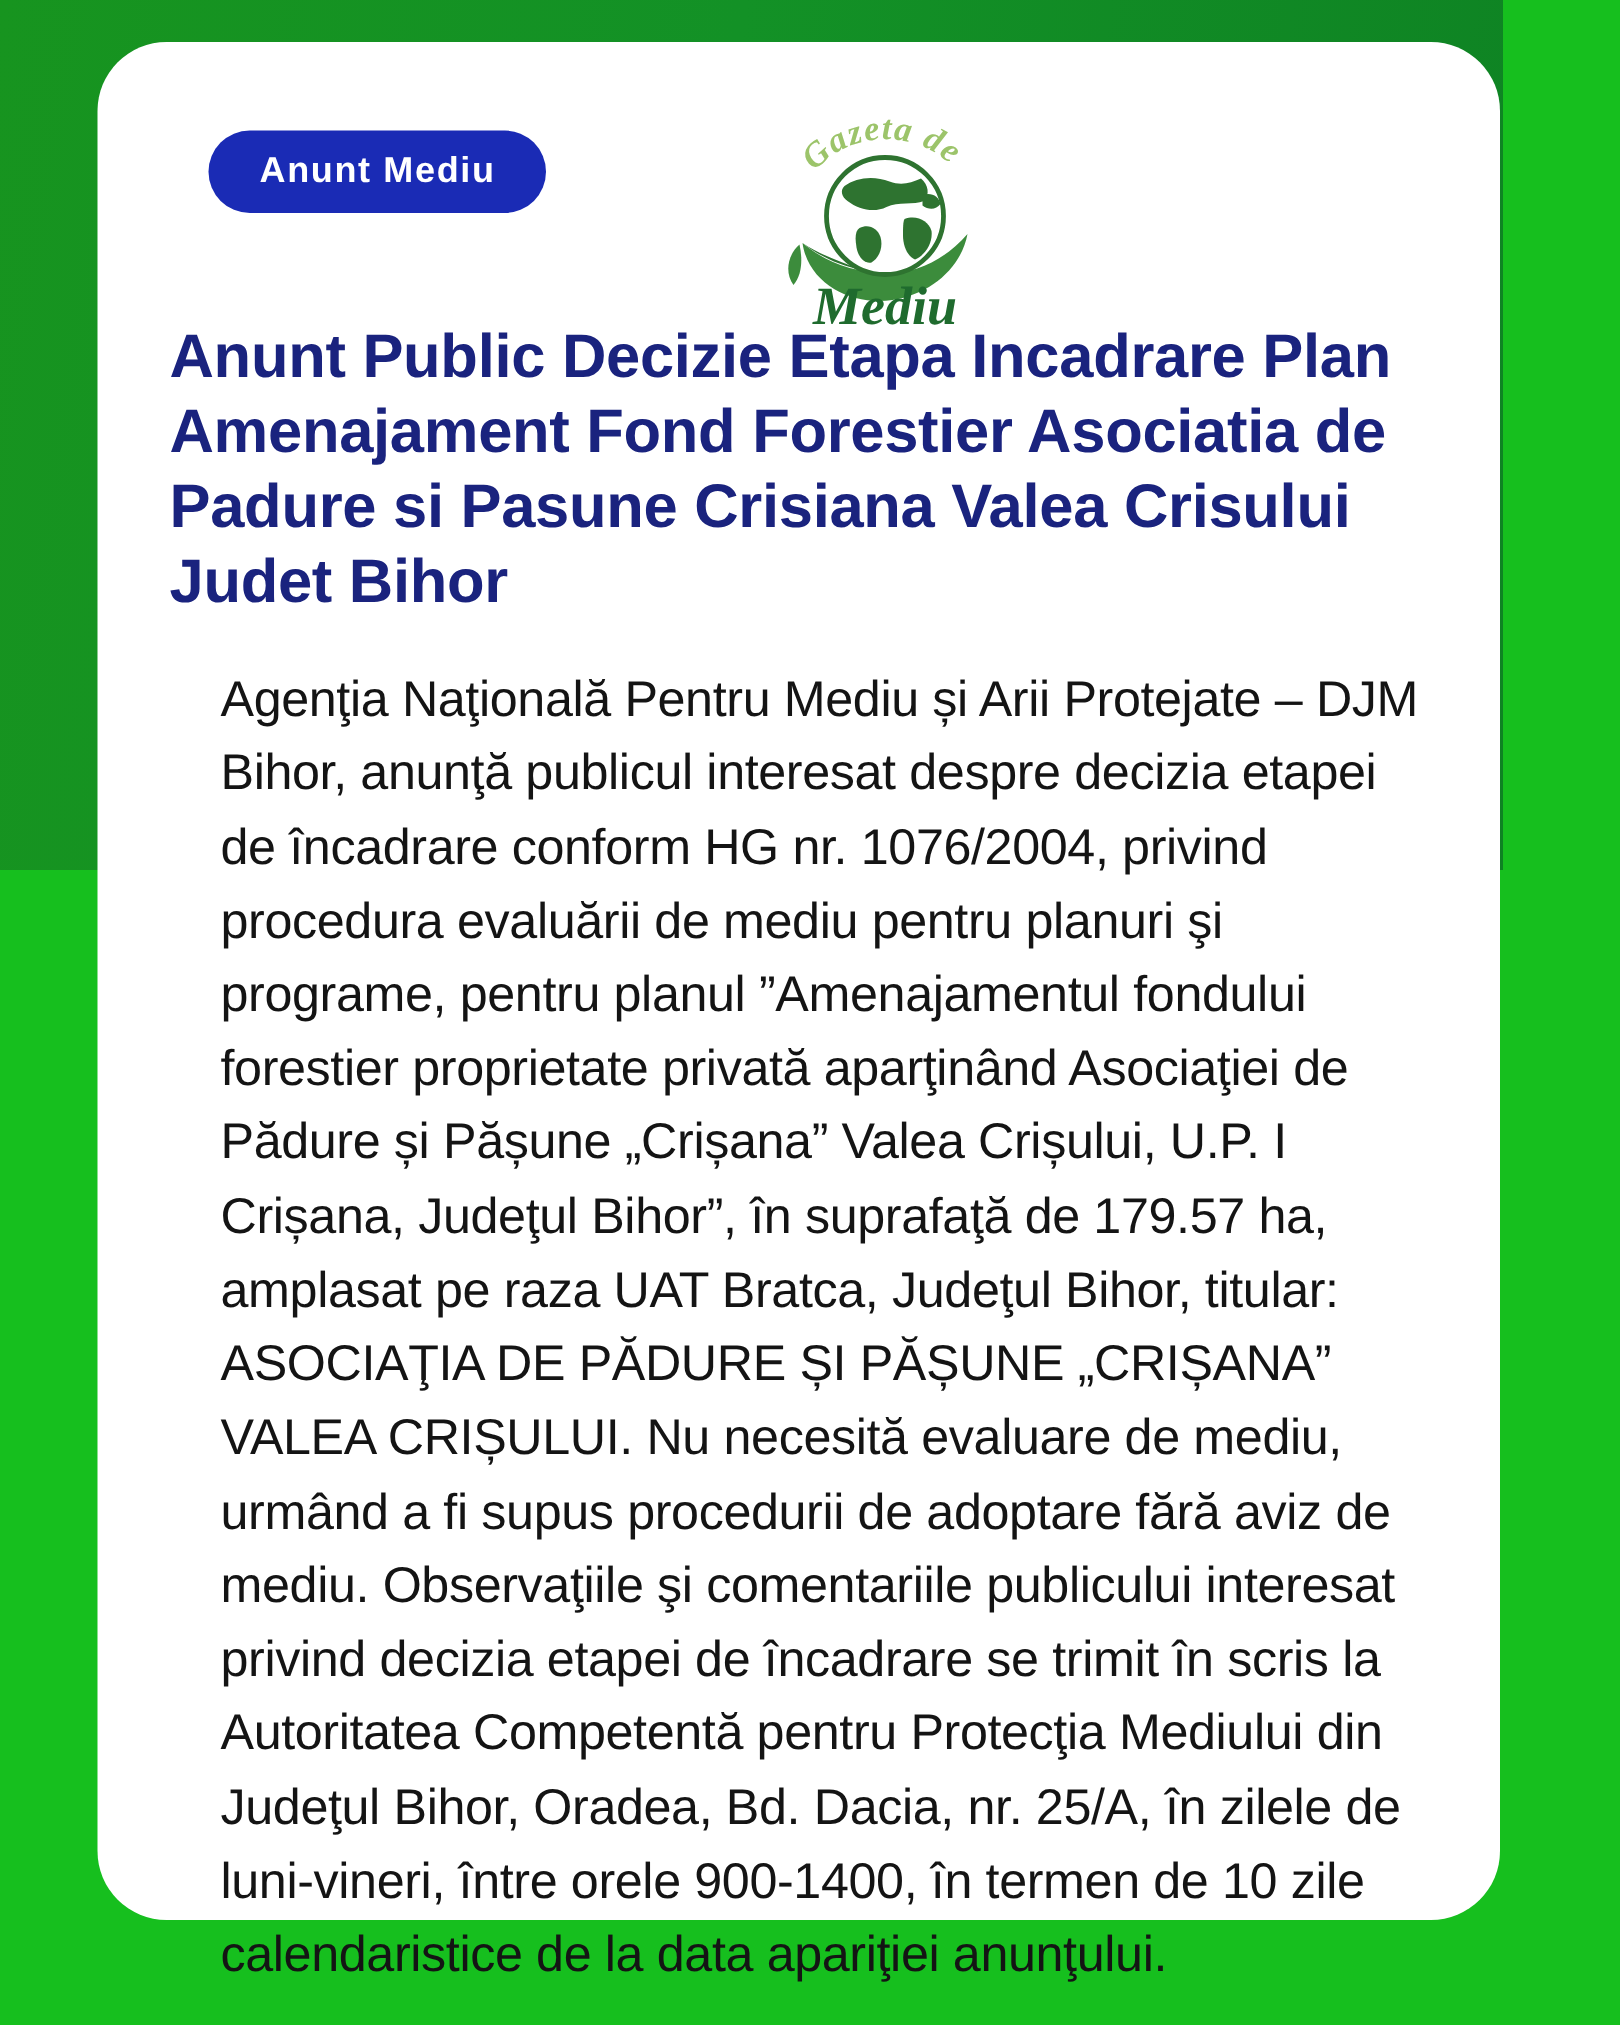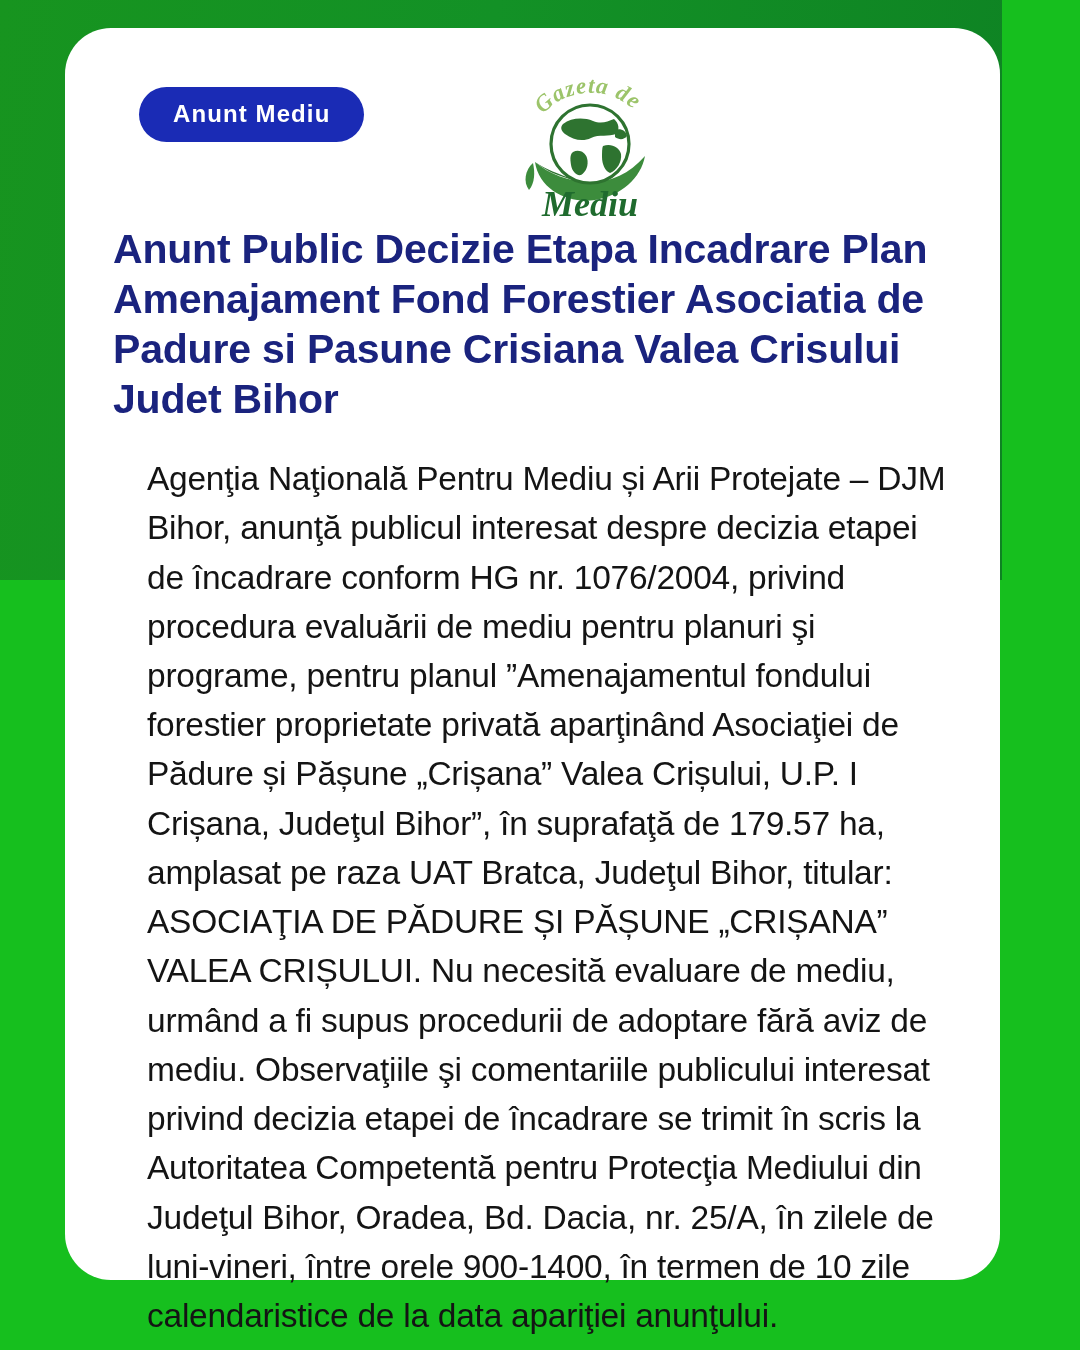--- a/index.html
+++ b/index.html
@@ -79,21 +79,20 @@
   .logo {
     position: absolute;
     left: 404px;
     top: 8px;
     width: 150px;
     height: 150px;
   }
 
   
   .title {
-    margin-top: 12px;
     color: #1A237E;
     font-size: 41px;
     font-weight: 800;
     line-height: 1.22;
     letter-spacing: -0.2px;
     padding-left: 2px;
   }
 
   
   .body-text {

